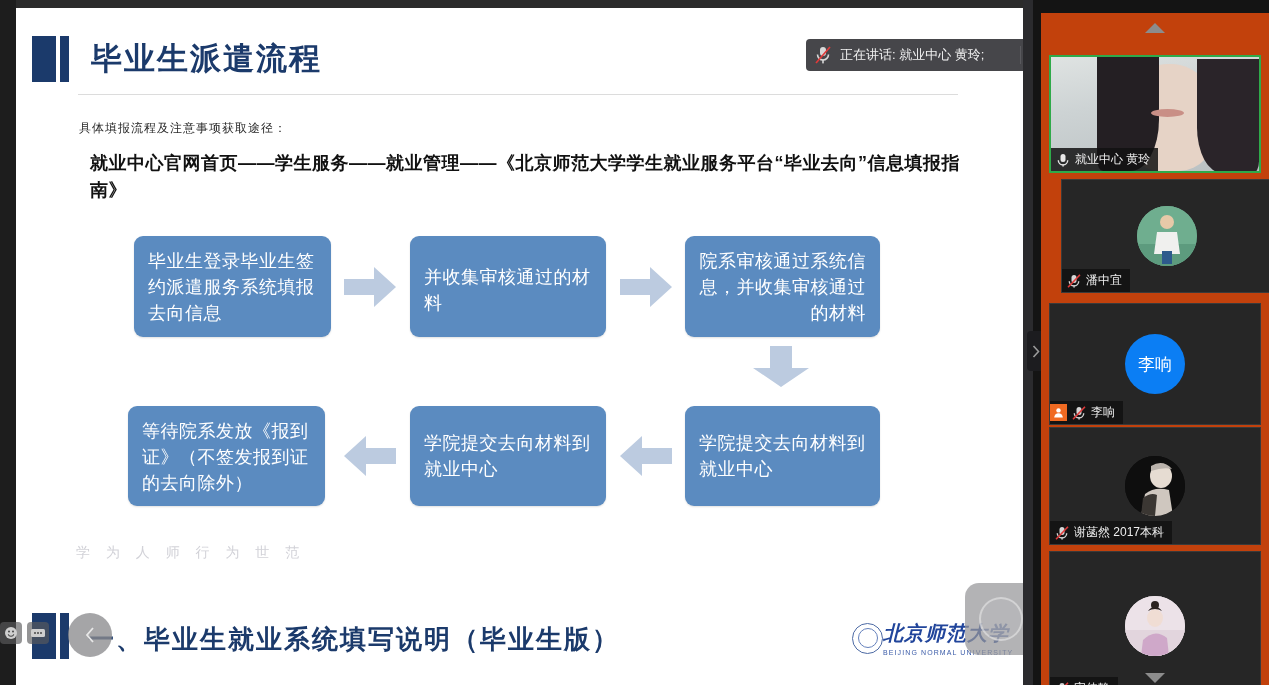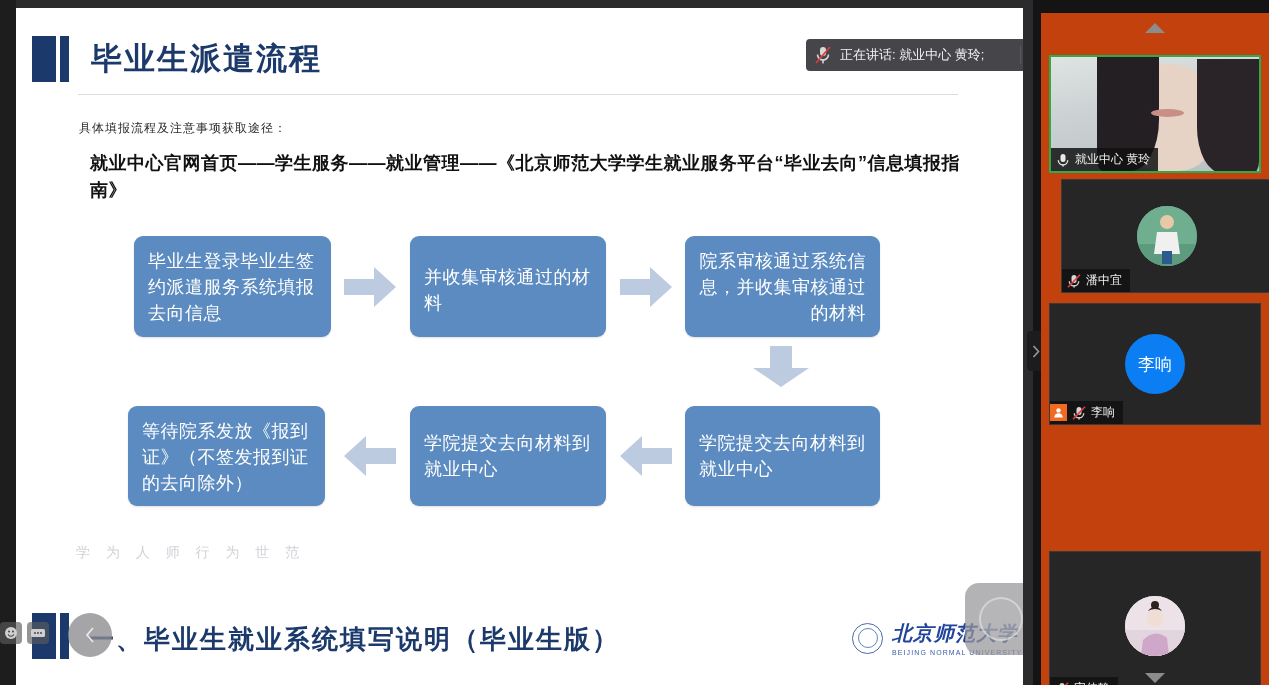--- a/index.html
+++ b/index.html
@@ -123,21 +123,21 @@
   }
   .bnu-logo {
     position: absolute; left: 836px; top: 620px; display: flex; align-items: center;
   }
   .bnu-seal {
     width: 31px; height: 31px; border-radius: 50%;
     border: 1.6px solid #2d4f93; opacity: 0.85;
     display: flex; align-items: center; justify-content: center;
   }
   .bnu-seal .inner { width: 20px; height: 20px; border-radius: 50%; border: 1px solid #4a6bb0; }
-  .bnu-names { margin-left: 9px; }
+  .bnu-names { }
   .bnu-cn {
     font-family: "Liberation Serif", "DejaVu Serif", serif;
     font-size: 20px; color: #21459b; font-weight: bold; font-style: italic;
     letter-spacing: 1px;
   }
   .bnu-en { font-size: 7px; color: #3a5ba8; letter-spacing: 1.1px; margin-top: 2px; }
 
   
   .float-ctl {
     position: absolute; left: 949px; top: 583px;
@@ -427,20 +427,44 @@
               <rect x="5.5" y="2" width="5" height="8" rx="2.5" fill="#d6d6d6"></rect>
               <path d="M3.3 8.2 a4.7 4.7 0 0 0 9.4 0" stroke="#d6d6d6" stroke-width="1.4" fill="none"></path>
               <rect x="7.4" y="12.2" width="1.3" height="2.4" fill="#d6d6d6"></rect>
               <line x1="2" y1="14.2" x2="14" y2="1.8" stroke="#e03a3a" stroke-width="1.6"></line>
             </svg>
           </span>
           <span class="label">李响</span>
         </div>
       </div>
 
+      <div class="tile t3">
+        <div class="avatar-wrap">
+          <span class="avatar-circle" style="background:#0d0d0d;">
+            <svg width="60" height="60" viewBox="0 0 60 60">
+              <rect width="60" height="60" fill="#0e0e0e"></rect>
+              <ellipse cx="36" cy="20" rx="11" ry="12" fill="#e6dcd2"></ellipse>
+              <path d="M26 10 q12 -7 21 3 q-9 -2 -21 2 z" fill="#b9b2ab"></path>
+              <path d="M20 38 q10 -8 24 -4 l4 26 h-32 z" fill="#cfc7bf"></path>
+              <path d="M18 42 q8 -6 14 -3 l-2 21 h-14 z" fill="#3b3733"></path>
+            </svg>
+          </span>
+        </div>
+        <div class="name-chip">
+          <span class="mic-ico">
+            <svg width="16" height="16" viewBox="0 0 16 16">
+              <rect x="5.5" y="2" width="5" height="8" rx="2.5" fill="#d6d6d6"></rect>
+              <path d="M3.3 8.2 a4.7 4.7 0 0 0 9.4 0" stroke="#d6d6d6" stroke-width="1.4" fill="none"></path>
+              <rect x="7.4" y="12.2" width="1.3" height="2.4" fill="#d6d6d6"></rect>
+              <line x1="2" y1="14.2" x2="14" y2="1.8" stroke="#e03a3a" stroke-width="1.6"></line>
+            </svg>
+          </span>
+          <span class="label">谢菡然 2017本科</span>
+        </div>
+      </div>
 
       <div class="tile t4">
         <div class="avatar-wrap">
           <span class="avatar-circle" style="background:#e8dfe6;">
             <svg width="60" height="60" viewBox="0 0 60 60">
               <rect width="60" height="60" fill="#ece2e8"></rect>
               <rect x="0" y="34" width="60" height="26" fill="#e2d5dd"></rect>
               <ellipse cx="30" cy="22" rx="8" ry="9" fill="#f0ddd4"></ellipse>
               <path d="M23 15 q7 -9 14 0 q-7 -4 -14 0 z" fill="#2b2320"></path>
               <ellipse cx="30" cy="9" rx="4" ry="4" fill="#2b2320"></ellipse>

